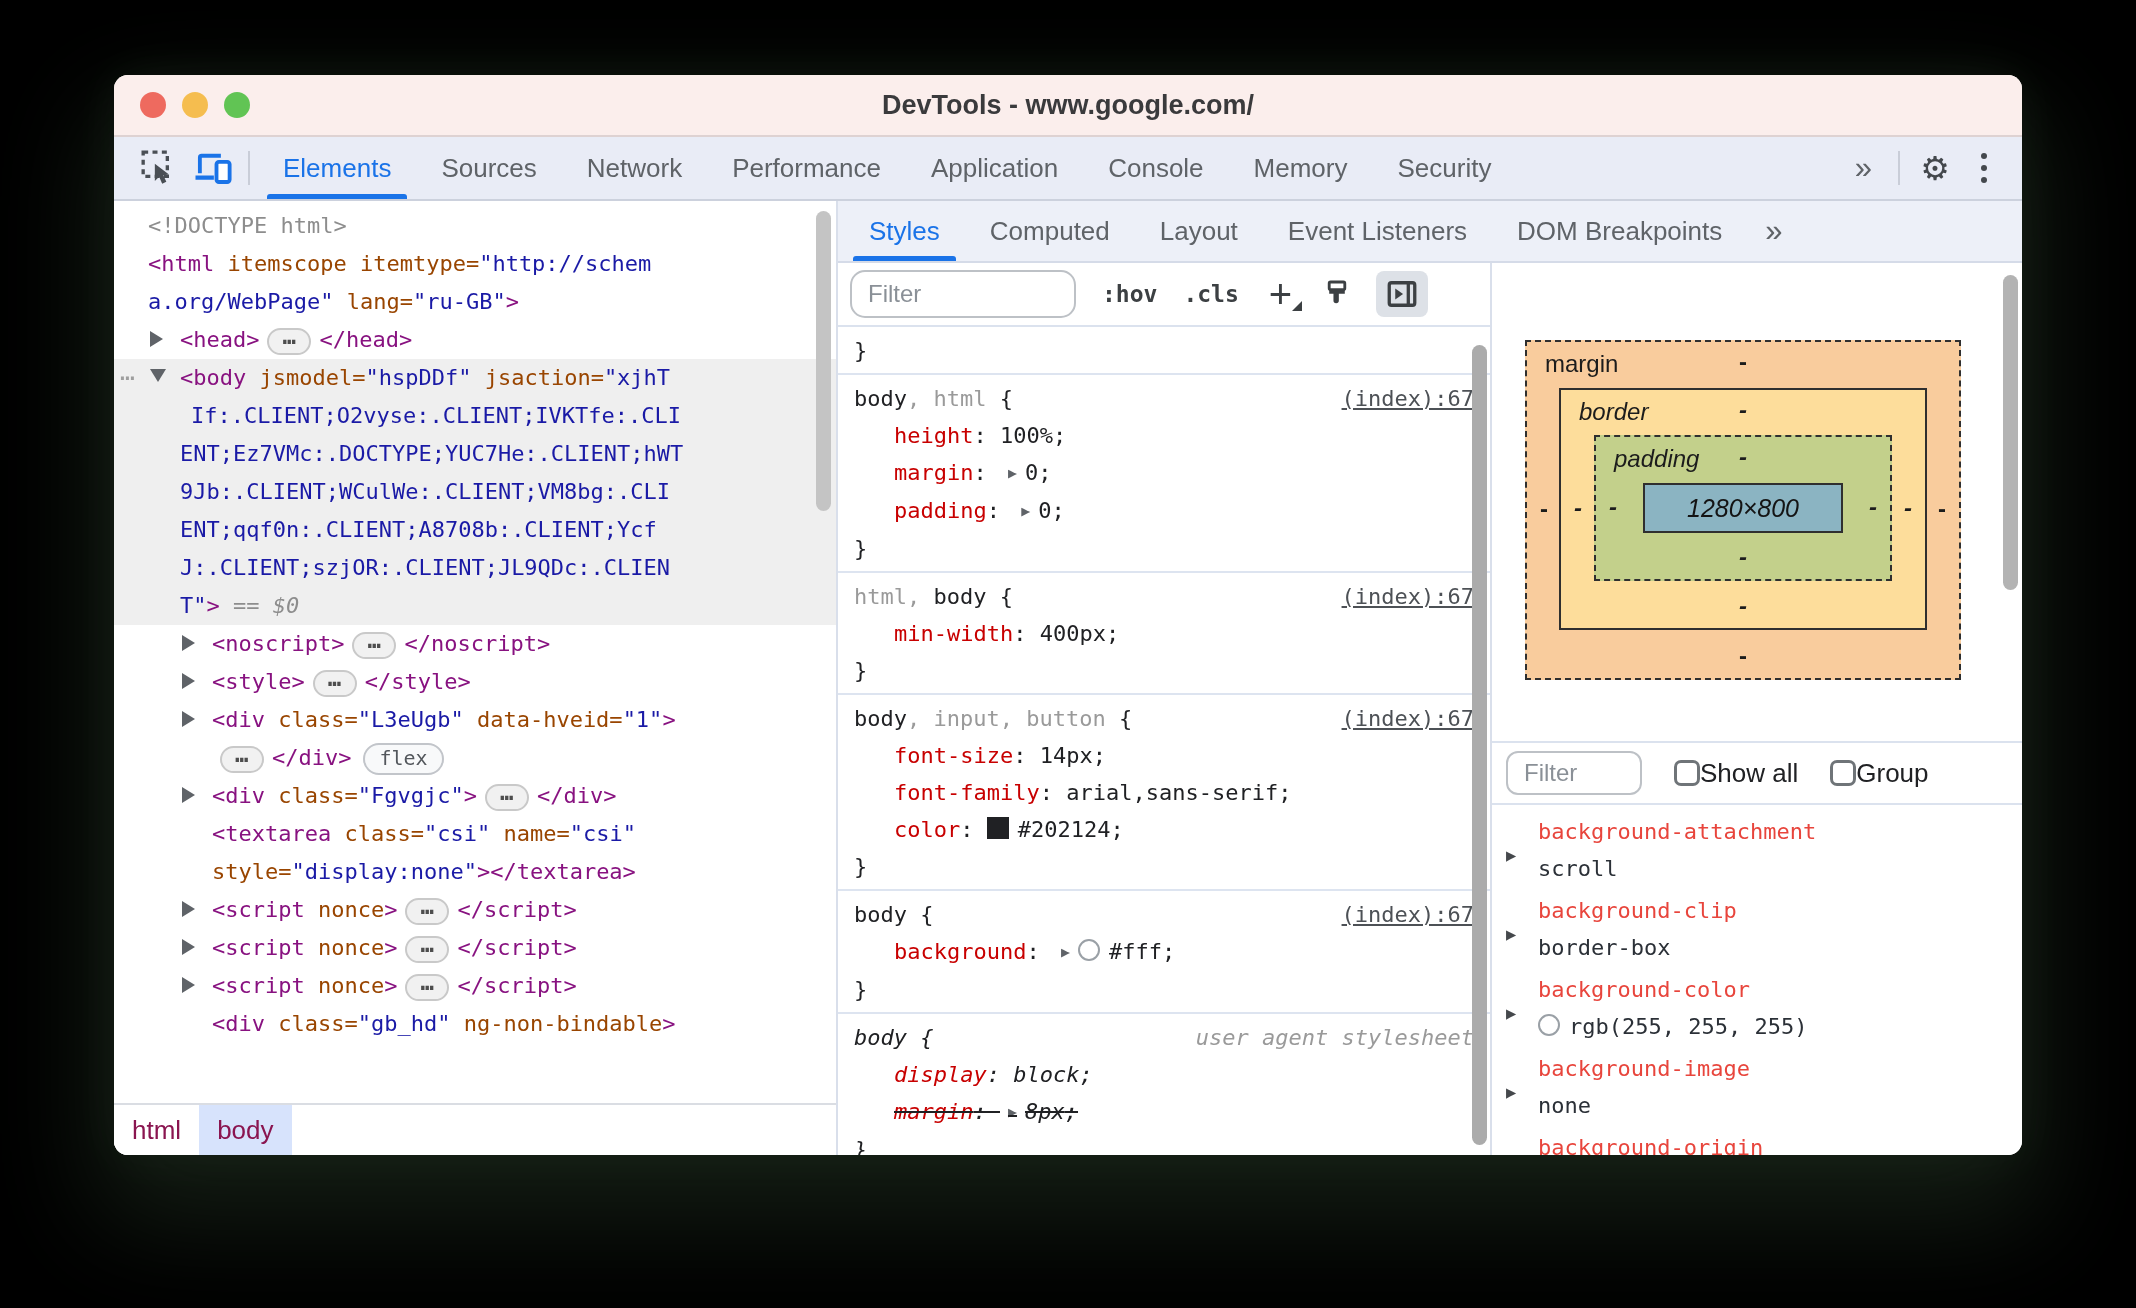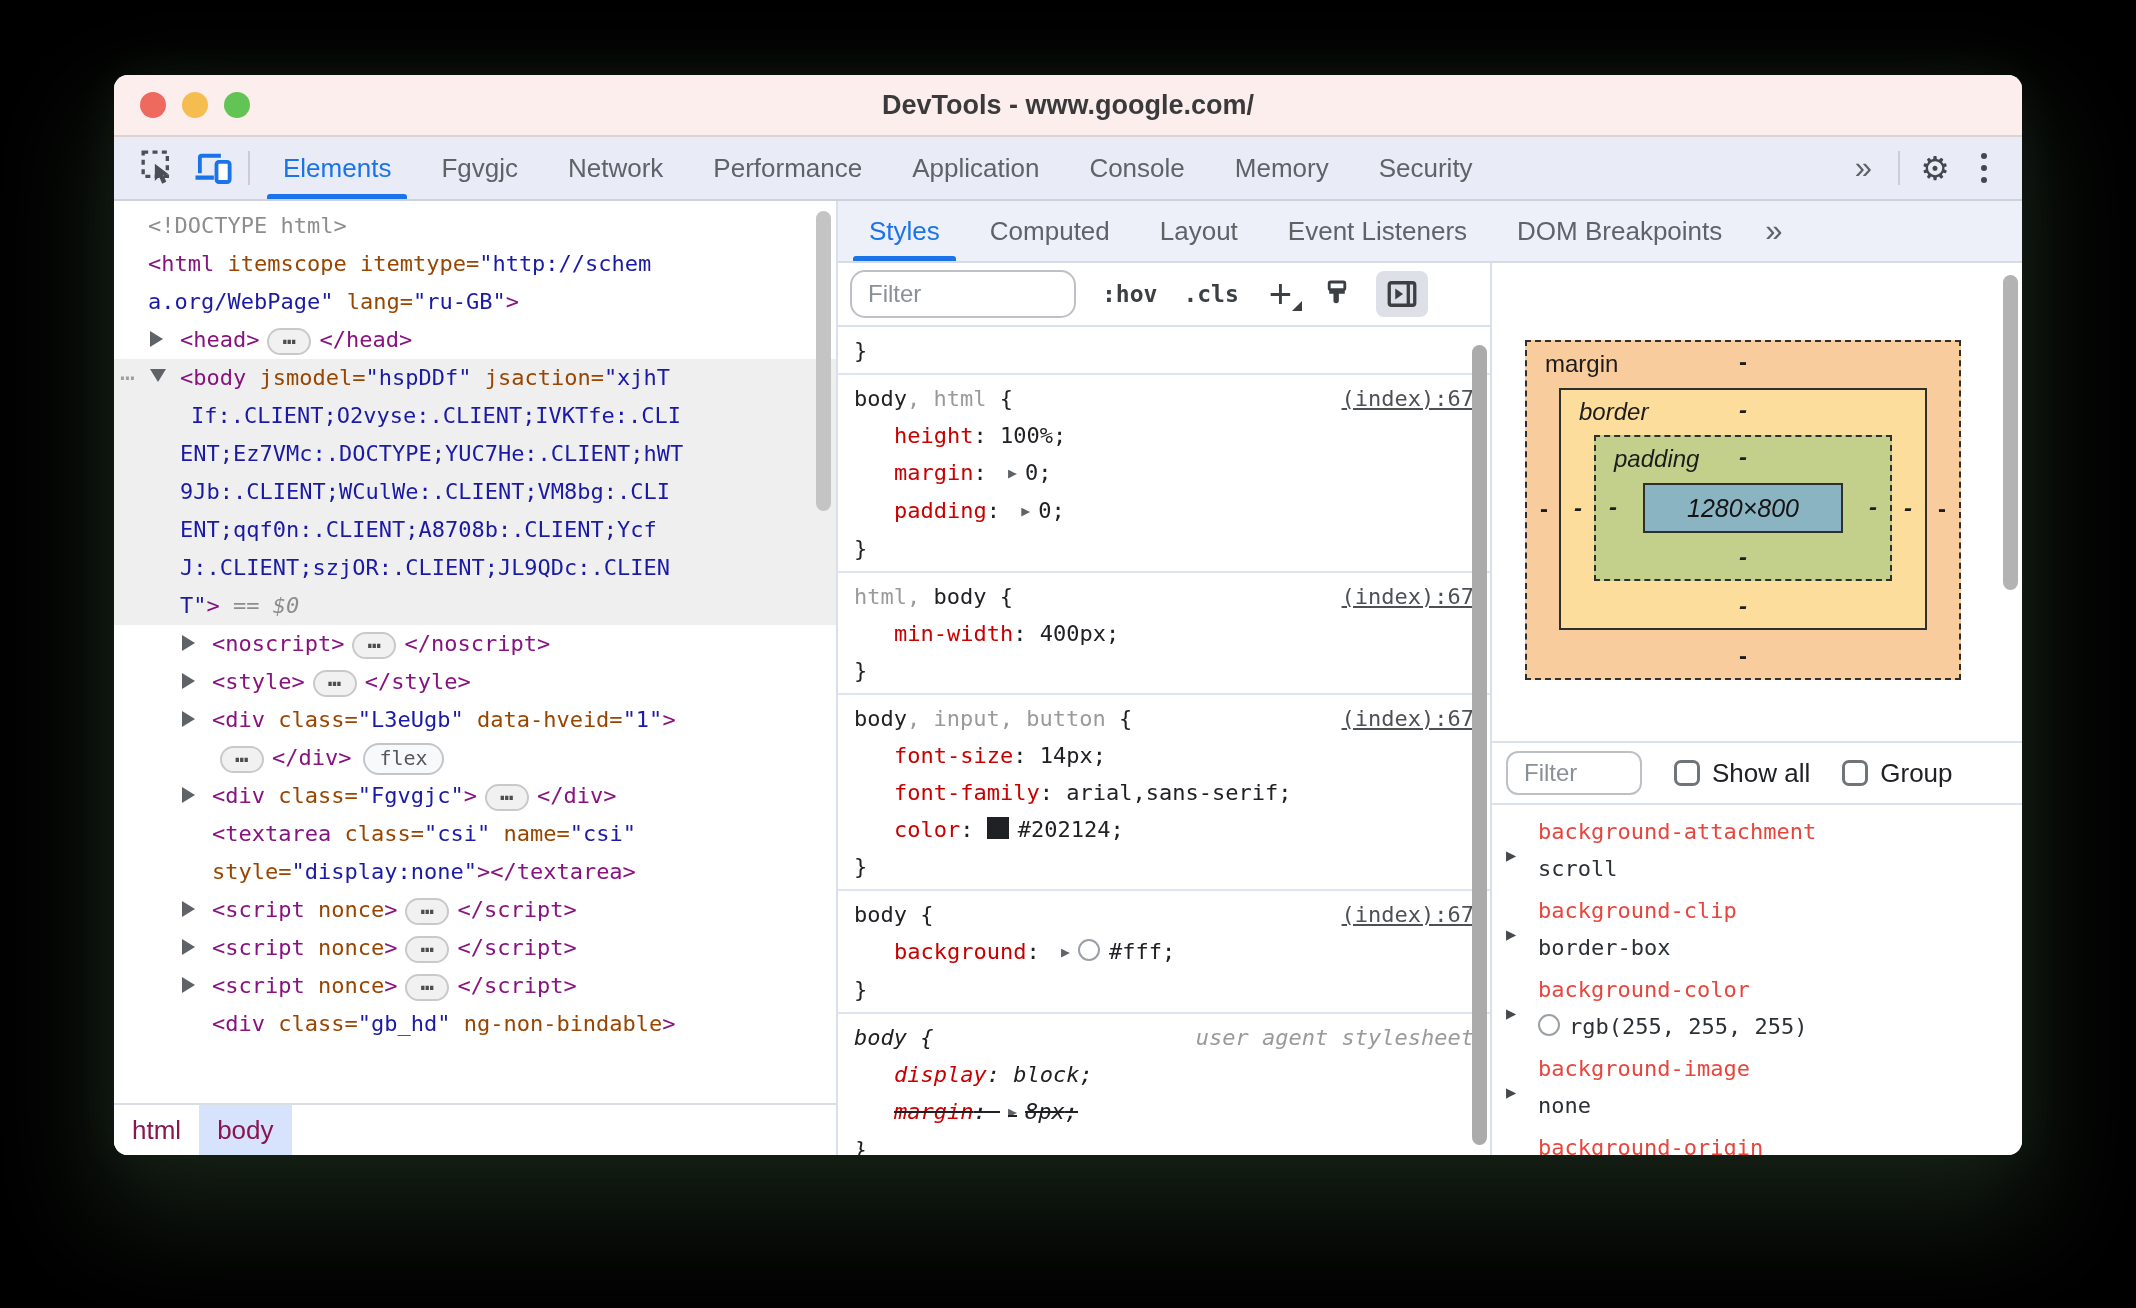--- a/index.html
+++ b/index.html
@@ -96,21 +96,21 @@
   .bm-content { position:absolute; left:47px; top:46px; width:200px; height:50px; background:var(--box_content,#8bb4c2); border:2px solid #2f2f2f; display:flex; align-items:center; justify-content:center; font-size:25px; color:#141414; }
   .bm-label { position:absolute; top:8px; left:18px; font-size:24px; color:#1c1c1c; }
   .dash { position:absolute; font-size:24px; font-weight:bold; color:#1c1c1c; line-height:24px; }
   .dash-top { top:8px; left:50%; transform:translateX(-50%); }
   .dash-bottom { bottom:10px; left:50%; transform:translateX(-50%); }
   .dash-left { left:13px; top:50%; transform:translateY(-55%); }
   .dash-right { right:13px; top:50%; transform:translateY(-55%); }
   .sb-filter-row { height:62px; flex:0 0 62px; border-bottom:2px solid #dbe2ee; display:flex; align-items:center; padding:0 14px; }
   .filter-input.small { width:136px; height:44px; border-radius:12px; }
   .checkbox { width:26px; height:26px; border:3px solid #6f7478; border-radius:7px; background:#fff; margin-left:32px; flex:0 0 26px; }
-  .cb-label { font-size:26px; color:#202124; margin-left:12px; white-space:nowrap; }
+  .cb-label { font-size:26px; color:#202124; white-space:nowrap; }
   .computed { flex:1; overflow:hidden; padding-top:8px; font-family:"DejaVu Sans Mono", monospace; font-size:22px; line-height:37px; }
   .comp-item { position:relative; padding-left:46px; margin-bottom:5px; }
   .comp-arrow { position:absolute; left:14px; top:24px; font-size:17px; color:#45484c; }
   .comp-name { color:var(--computed_property,#e8453c); }
   .comp-val { color:#2b3037; }
   
   .scrollbar-thumb { position:absolute; width:15px; border-radius:8px; background:#bdbdbd; }
   .el-thumb { right:5px; top:10px; height:300px; background:#c4c4c4; }
   .styles-thumb { right:3px; top:82px; height:800px; background:#ababab; }
   .sb-thumb { right:4px; top:12px; height:315px; background:#b3b3b3; }
@@ -145,21 +145,21 @@
           <svg width="42" height="42" viewBox="0 0 24 24">
             <path d="M4.5 15 V6 a1 1 0 0 1 1-1 h11" fill="none" stroke="#1a73e8" stroke-width="2.2"></path>
             <path d="M2 17.5 h10.5" fill="none" stroke="#1a73e8" stroke-width="2.4"></path>
             <rect x="14" y="8.5" width="7.5" height="11.5" rx="1.4" fill="#fff" stroke="#1a73e8" stroke-width="2.2"></rect>
           </svg>
         </span>
       </div>
       <div class="tb-sep"></div>
       <div class="tabstrip">
           <div class="tab active">Elements</div>
-          <div class="tab">Fgvgjc</div>
+          <div class="tab">Sources</div>
           <div class="tab">Network</div>
           <div class="tab">Performance</div>
           <div class="tab">Application</div>
           <div class="tab">Console</div>
           <div class="tab">Memory</div>
           <div class="tab">Security</div>
         </div>
       <div class="tb-right">
         <div class="more-btn">»</div>
         <div class="tb-sep"></div>

